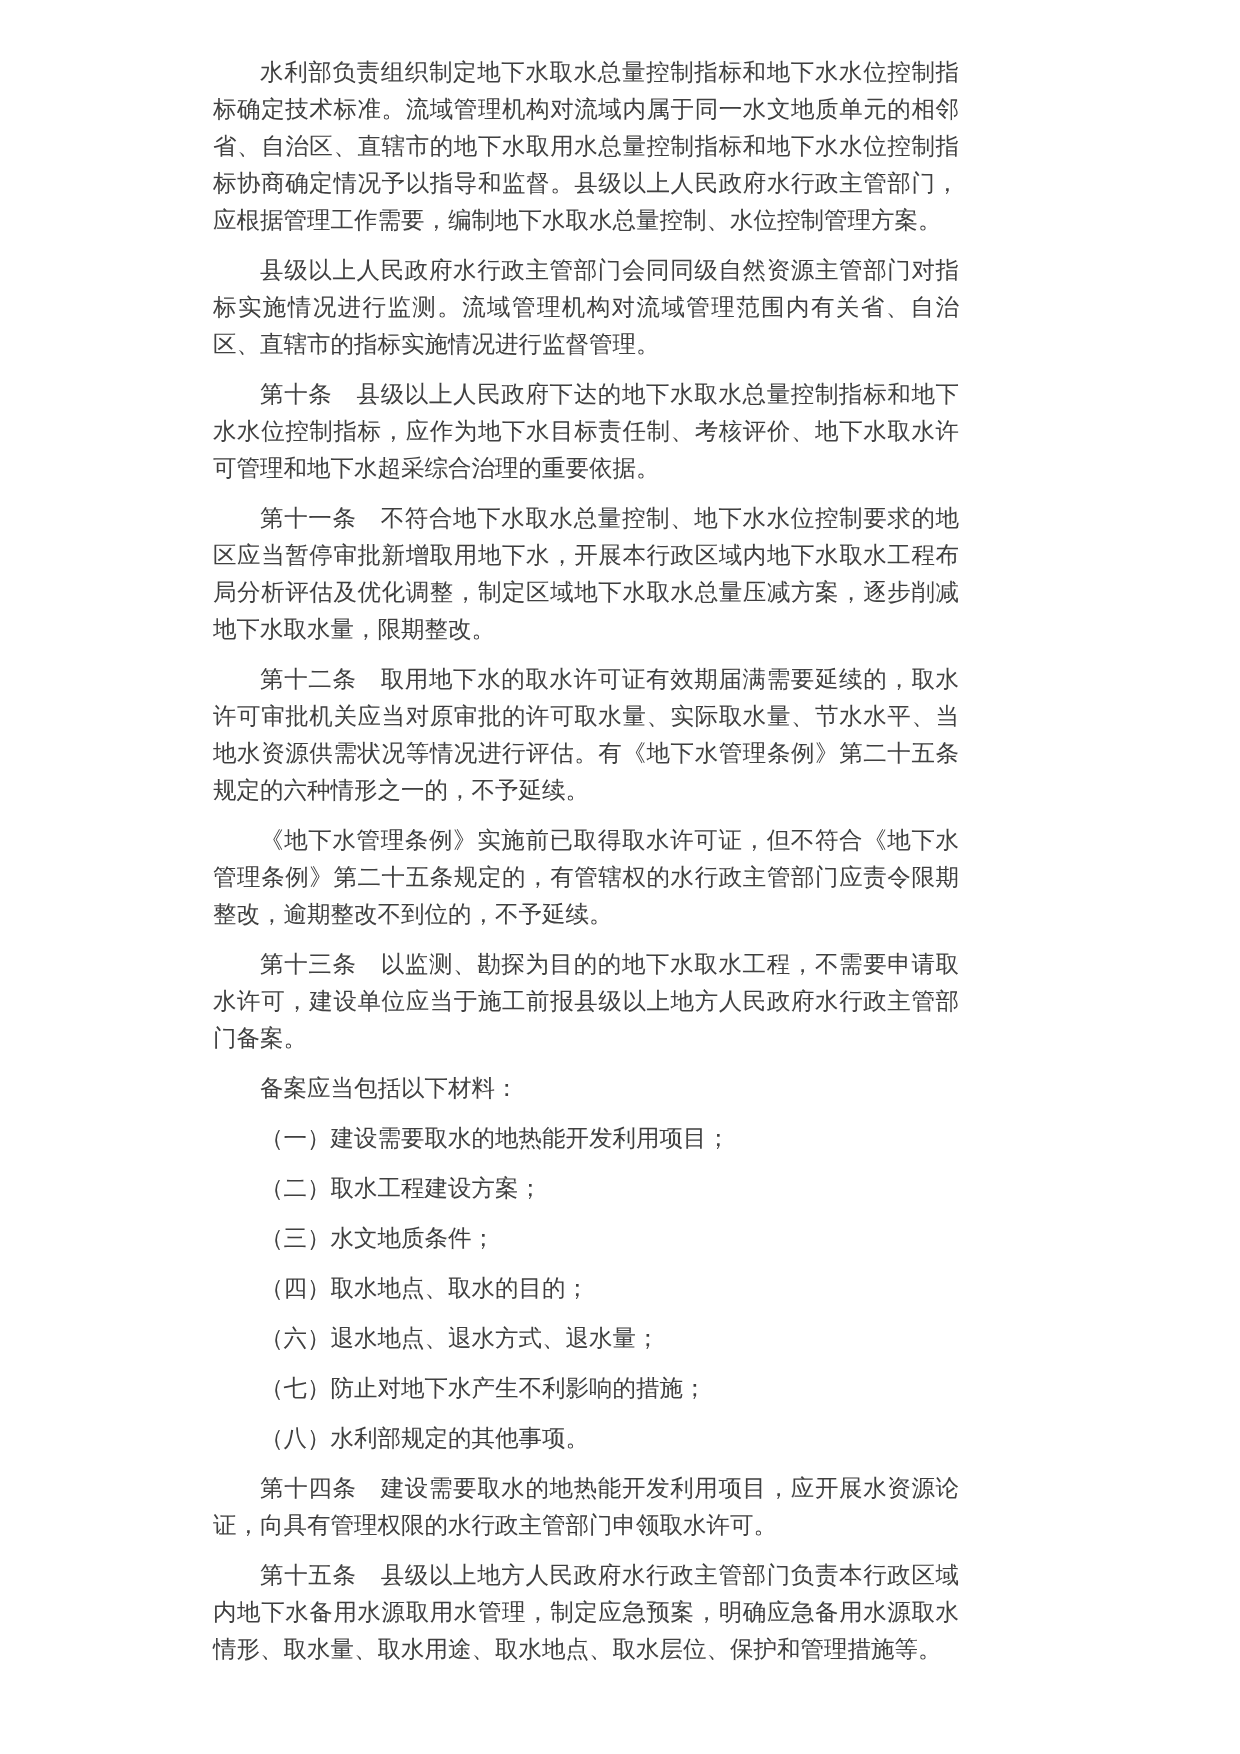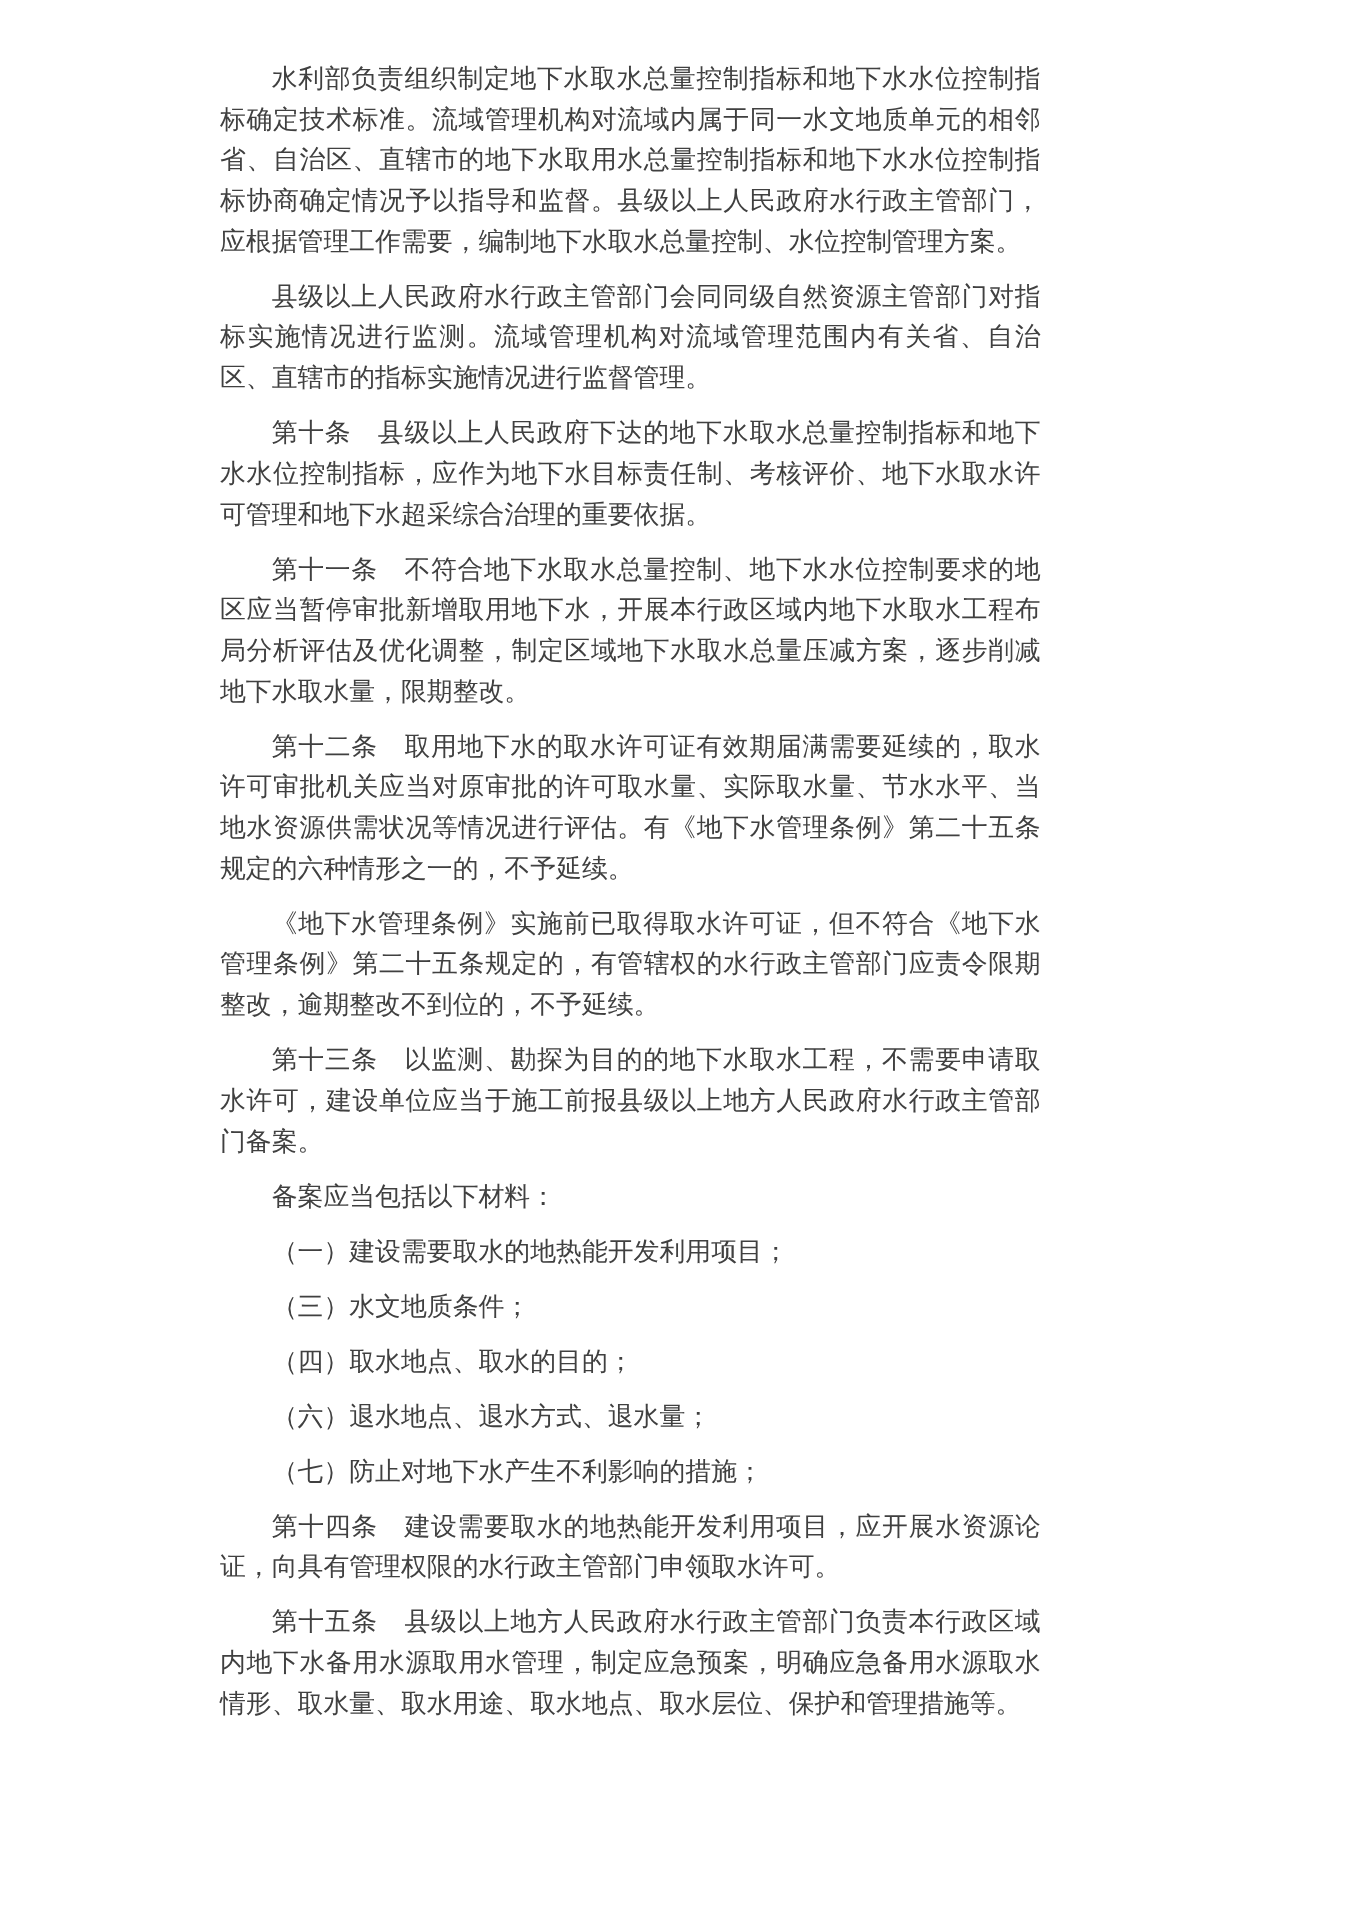--- a/index.html
+++ b/index.html
@@ -12,20 +12,21 @@
     height: 1754px;
     overflow: hidden;
   }
   .page {
     box-sizing: border-box;
     width: 1140px;
     height: 1754px;
     padding: 54px 194px 0 200px;
     background: #ffffff;
     overflow: hidden;
+    margin-left: 13px;
   }
   .doc-para {
     margin: 0 0 13px 0;
     font-family: "Liberation Serif", "DejaVu Serif", serif;
     font-size: 23.5px;
     line-height: 37px;
     font-weight: 400;
     color: #404040;
     text-align: justify;
     text-indent: 2em;
@@ -38,19 +39,21 @@
 <div class="page">
   <p class="doc-para">水利部负责组织制定地下水取水总量控制指标和地下水水位控制指标确定技术标准。流域管理机构对流域内属于同一水文地质单元的相邻省、自治区、直辖市的地下水取用水总量控制指标和地下水水位控制指标协商确定情况予以指导和监督。县级以上人民政府水行政主管部门，应根据管理工作需要，编制地下水取水总量控制、水位控制管理方案。</p>
   <p class="doc-para">县级以上人民政府水行政主管部门会同同级自然资源主管部门对指标实施情况进行监测。流域管理机构对流域管理范围内有关省、自治区、直辖市的指标实施情况进行监督管理。</p>
   <p class="doc-para">第十条　县级以上人民政府下达的地下水取水总量控制指标和地下水水位控制指标，应作为地下水目标责任制、考核评价、地下水取水许可管理和地下水超采综合治理的重要依据。</p>
   <p class="doc-para">第十一条　不符合地下水取水总量控制、地下水水位控制要求的地区应当暂停审批新增取用地下水，开展本行政区域内地下水取水工程布局分析评估及优化调整，制定区域地下水取水总量压减方案，逐步削减地下水取水量，限期整改。</p>
   <p class="doc-para">第十二条　取用地下水的取水许可证有效期届满需要延续的，取水许可审批机关应当对原审批的许可取水量、实际取水量、节水水平、当地水资源供需状况等情况进行评估。有《地下水管理条例》第二十五条规定的六种情形之一的，不予延续。</p>
   <p class="doc-para">《地下水管理条例》实施前已取得取水许可证，但不符合《地下水管理条例》第二十五条规定的，有管辖权的水行政主管部门应责令限期整改，逾期整改不到位的，不予延续。</p>
   <p class="doc-para">第十三条　以监测、勘探为目的的地下水取水工程，不需要申请取水许可，建设单位应当于施工前报县级以上地方人民政府水行政主管部门备案。</p>
   <p class="doc-para">备案应当包括以下材料：</p>
   <p class="doc-para">（一）建设需要取水的地热能开发利用项目；</p>
+  <p class="doc-para">（二）取水工程建设方案；</p>
   <p class="doc-para">（三）水文地质条件；</p>
   <p class="doc-para">（四）取水地点、取水的目的；</p>
   <p class="doc-para">（六）退水地点、退水方式、退水量；</p>
   <p class="doc-para">（七）防止对地下水产生不利影响的措施；</p>
+  <p class="doc-para">（八）水利部规定的其他事项。</p>
   <p class="doc-para">第十四条　建设需要取水的地热能开发利用项目，应开展水资源论证，向具有管理权限的水行政主管部门申领取水许可。</p>
   <p class="doc-para">第十五条　县级以上地方人民政府水行政主管部门负责本行政区域内地下水备用水源取用水管理，制定应急预案，明确应急备用水源取水情形、取水量、取水用途、取水地点、取水层位、保护和管理措施等。</p>
 </div>
 
 </body></html>

